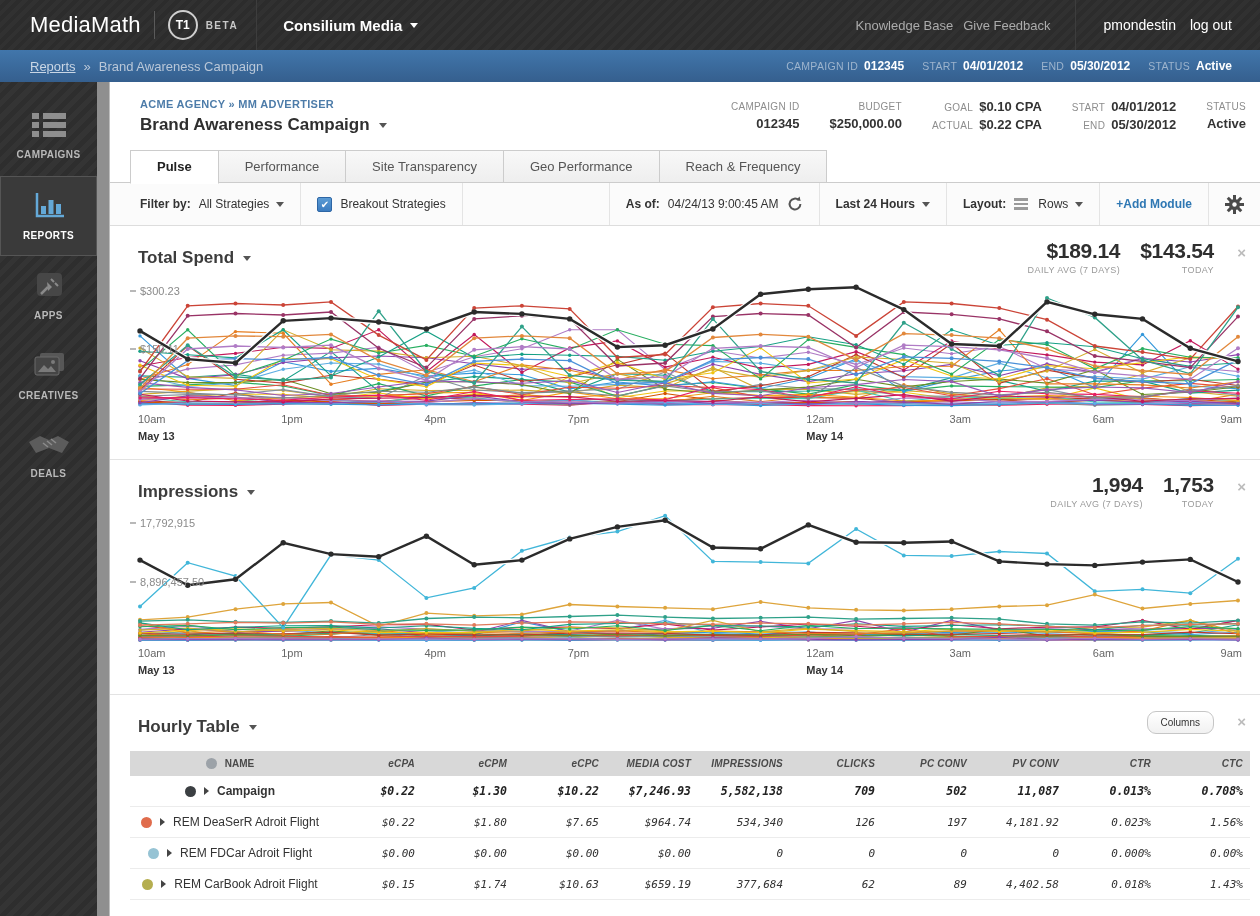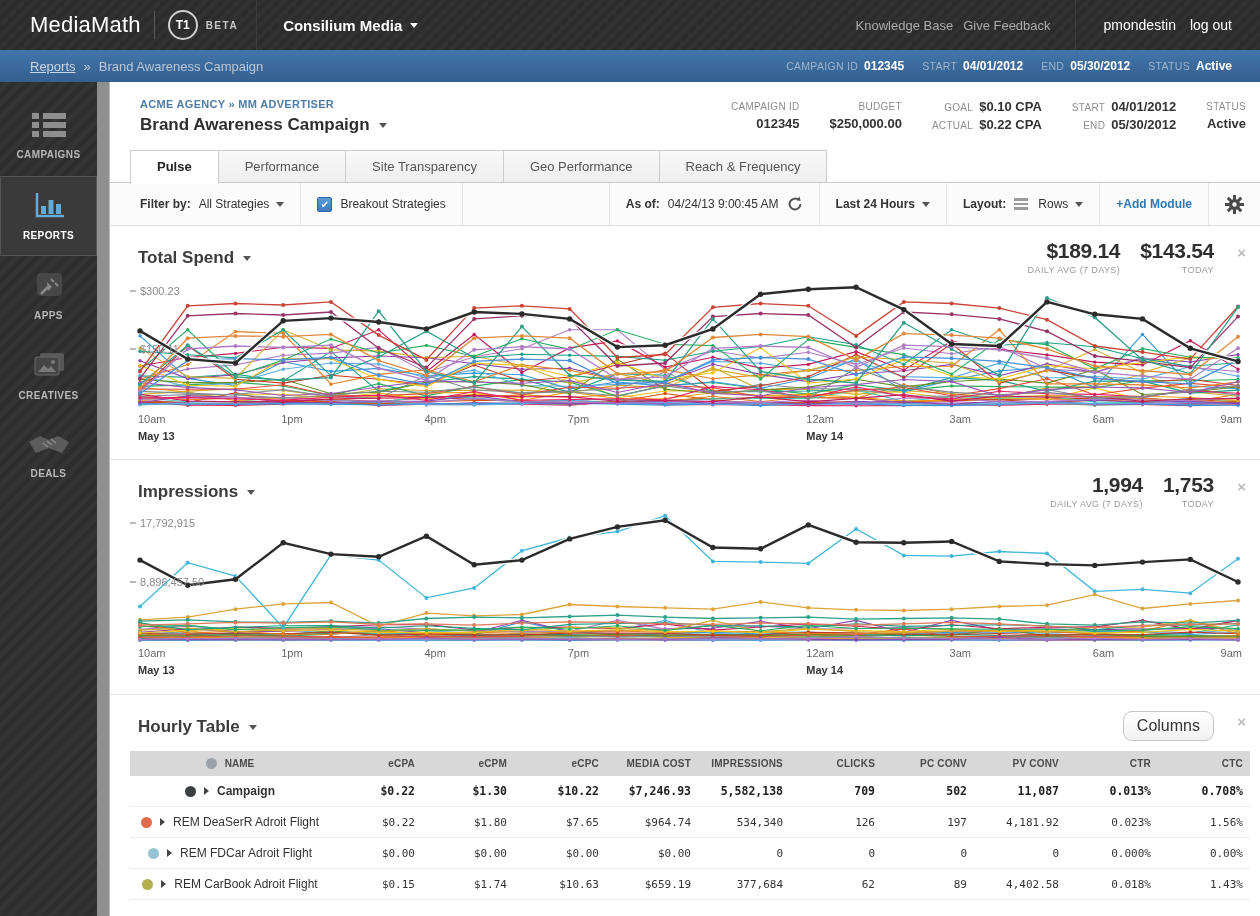--- a/index.html
+++ b/index.html
@@ -85,30 +85,30 @@
   .module.imp { height:235px; }
   .module.tbl { border-bottom:none; height:219px; }
   .module-title { padding-top:22px; margin-left:8px; font-size:17px; font-weight:bold; color:#3c3c3c;
     display:flex; align-items:center; gap:9px; cursor:pointer; }
   .stats { position:absolute; top:13px; right:46px; display:flex; gap:20px;margin-left:40px; }
   .stat { text-align:right; }
   .stat .sval { font-size:21px; font-weight:bold; color:#2f2f2f; letter-spacing:-.3px; }
   .stat .slab { font-size:9px; color:#9a9a9a; letter-spacing:.4px; margin-top:2px; }
   .close-x { position:absolute; top:18px; right:14px; color:#bcbcbc; font-size:15px; font-weight:bold; cursor:pointer; }
   .chart-wrap { margin-top:8px; }
-  .columns-btn { position:absolute; top:16px; right:46px; font-size:16px; color:#333;
+  .columns-btn { position:absolute; top:16px; right:46px; font-size:10px; color:#333;
     background:linear-gradient(#fff,#f1f1f1); border:1px solid #c6c6c6; border-radius:9px;
     padding:5px 13px; cursor:pointer; }
 
   
   .htable { margin-top:14px; width:1120px; font-size:12px; }
   .ht-row { display:flex; align-items:center; height:31px; border-bottom:1px solid #ececec; }
   .ht-row.head { height:25px; background:#d8d8d8; border-bottom:none; font-size:10px; font-weight:bold; color:#4a4a4a; }
   .ht-name { width:193px; display:flex; align-items:center; gap:8px; padding-left:7px;justify-content:center; }
-  .ht-cell { width:92px; text-align:right; font-family:"DejaVu Sans Mono", monospace; font-size:11px; color:#333; }
+  .ht-cell { width:92px; text-align:right; font-family:"DejaVu Sans Mono", monospace; font-size:11px; color:#333;font-style:italic; }
   .ht-row.head .ht-cell { font-family:"Liberation Sans", sans-serif; font-size:10px; color:#4a4a4a; letter-spacing:.2px; }
   .ht-row.bold .ht-cell { font-weight:bold; color:#222; font-size:11.5px; }
   .ht-row.bold .ht-nametext { font-weight:bold; }
   .dot { width:11px; height:11px; border-radius:50%; flex:none; }
   .expand-caret { width:0; height:0; border-top:4px solid transparent; border-bottom:4px solid transparent;
     border-left:5px solid #444; flex:none; cursor:pointer; }
   .ht-nametext { color:#333; }
 
   svg text { font-family:"Liberation Sans", sans-serif; }
   .icon-btn { cursor:pointer; display:flex; align-items:center; }

